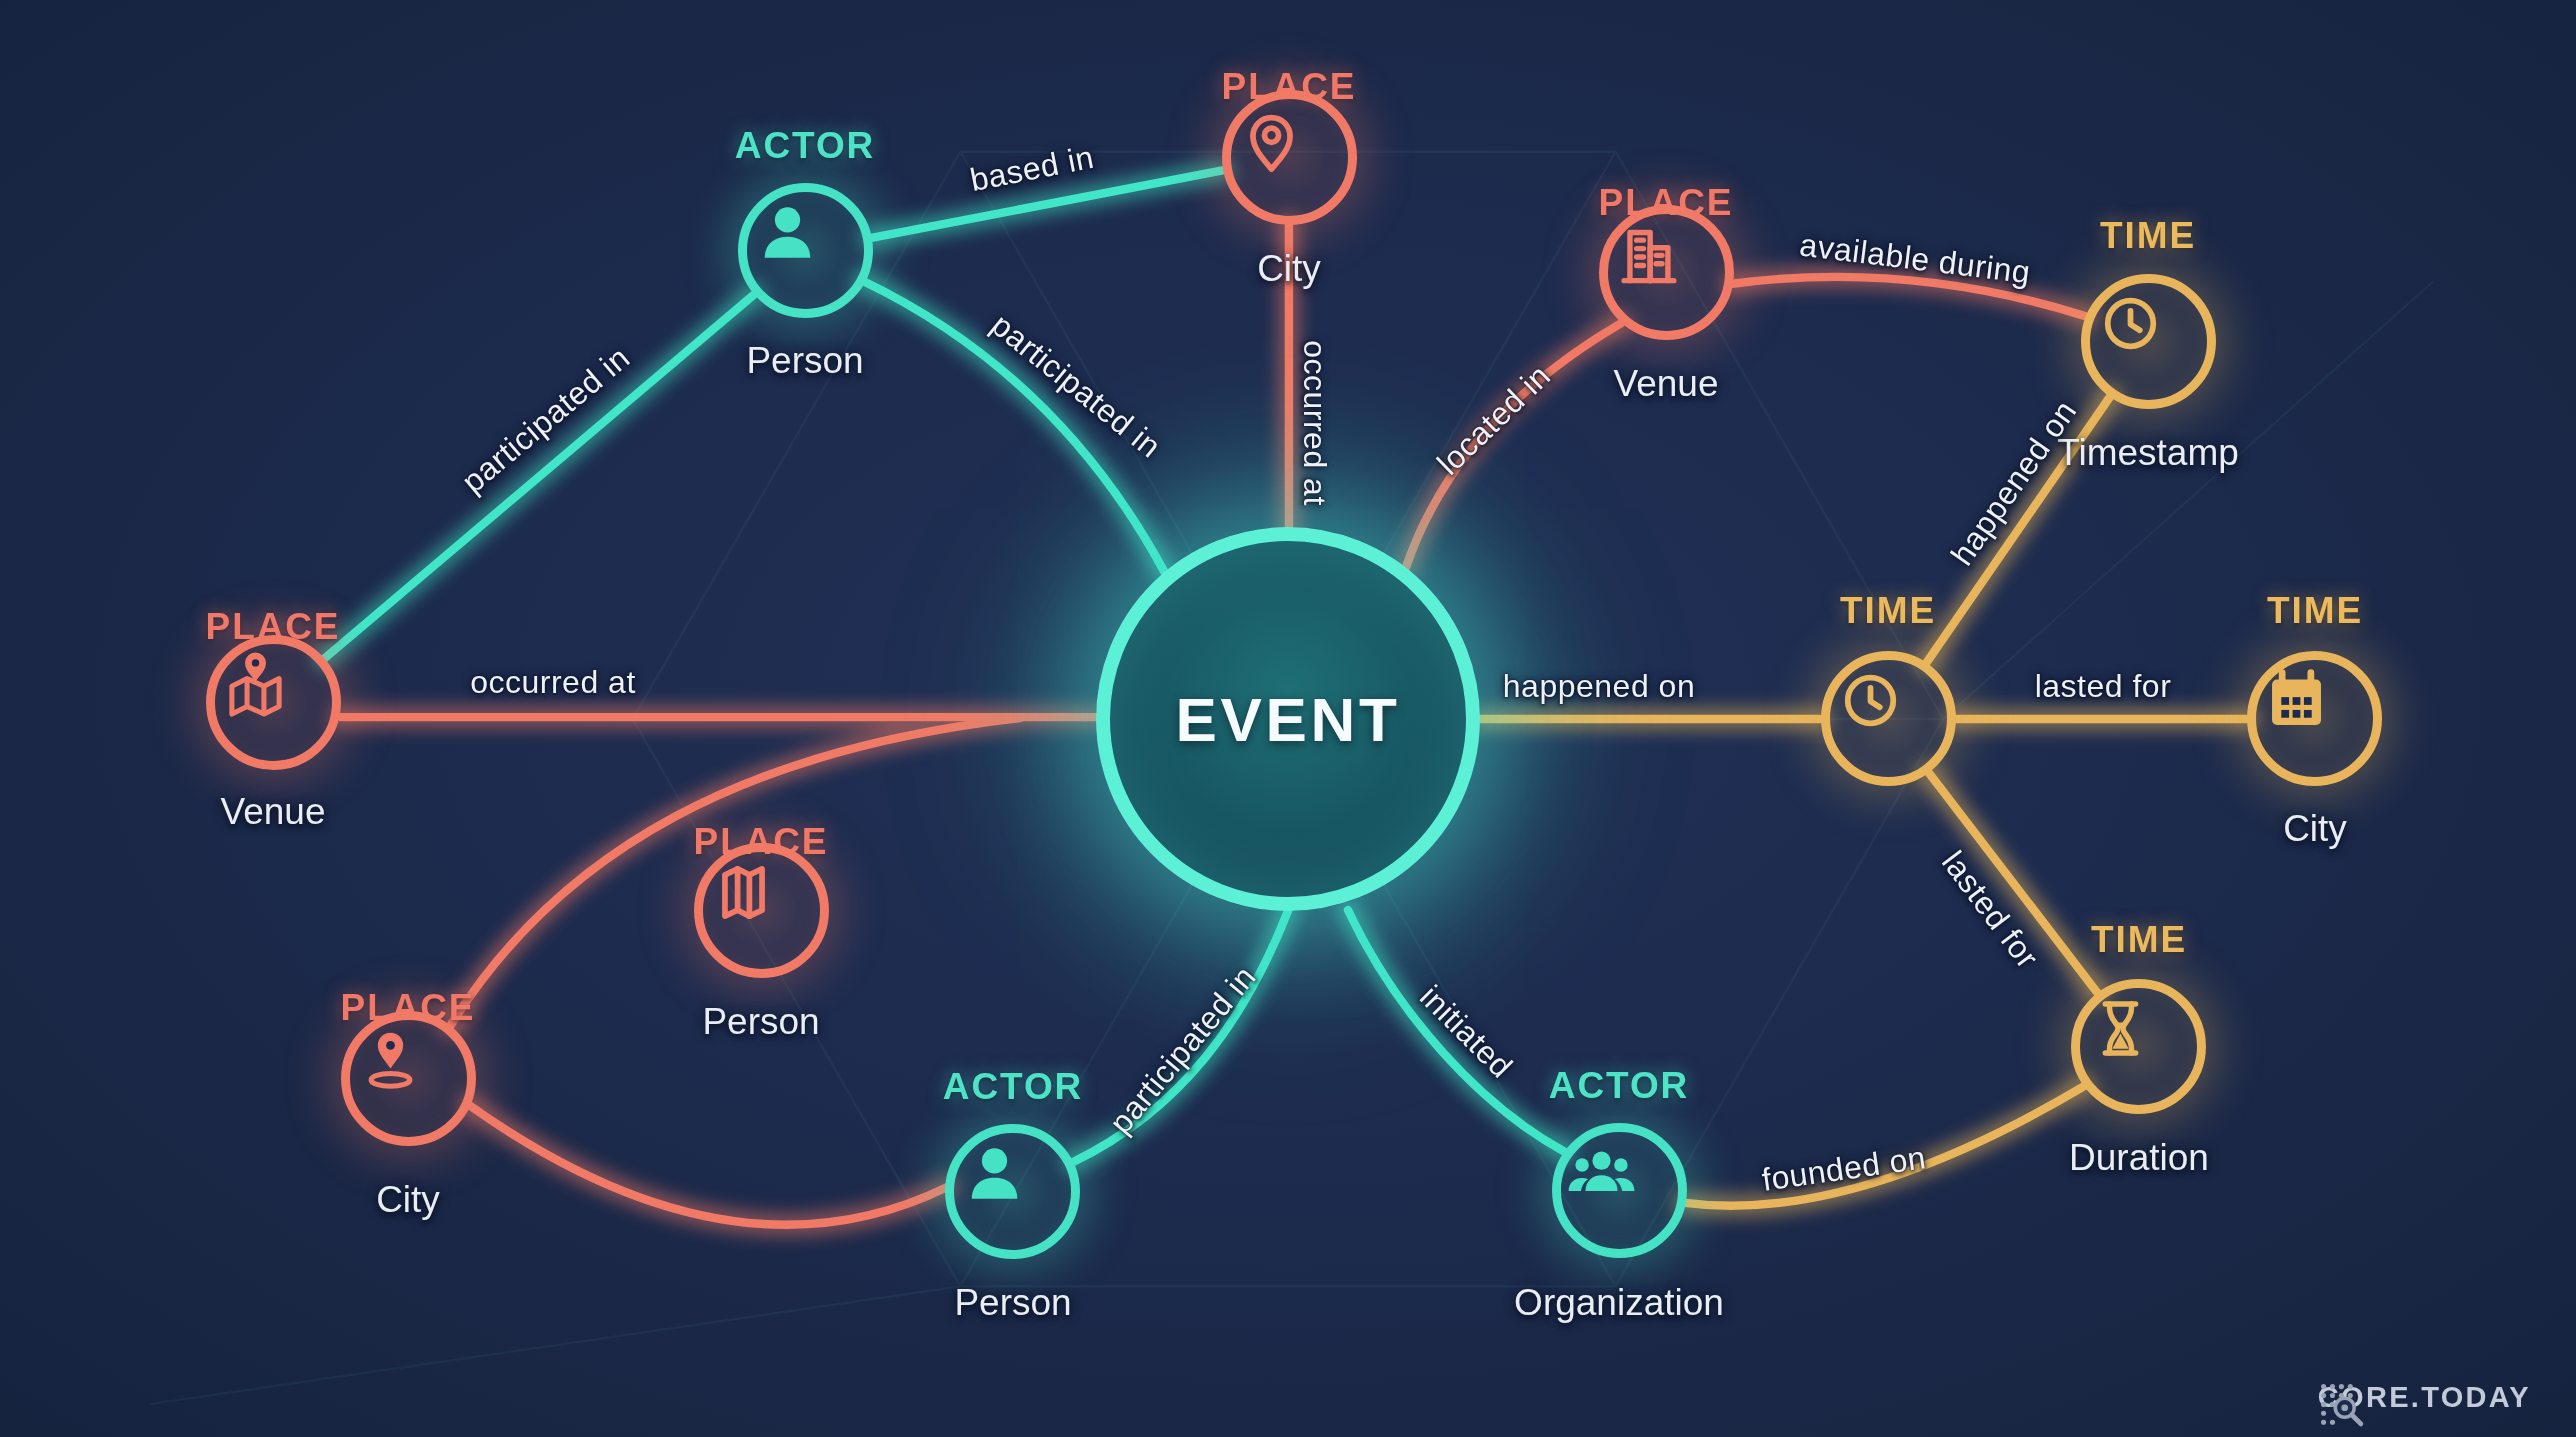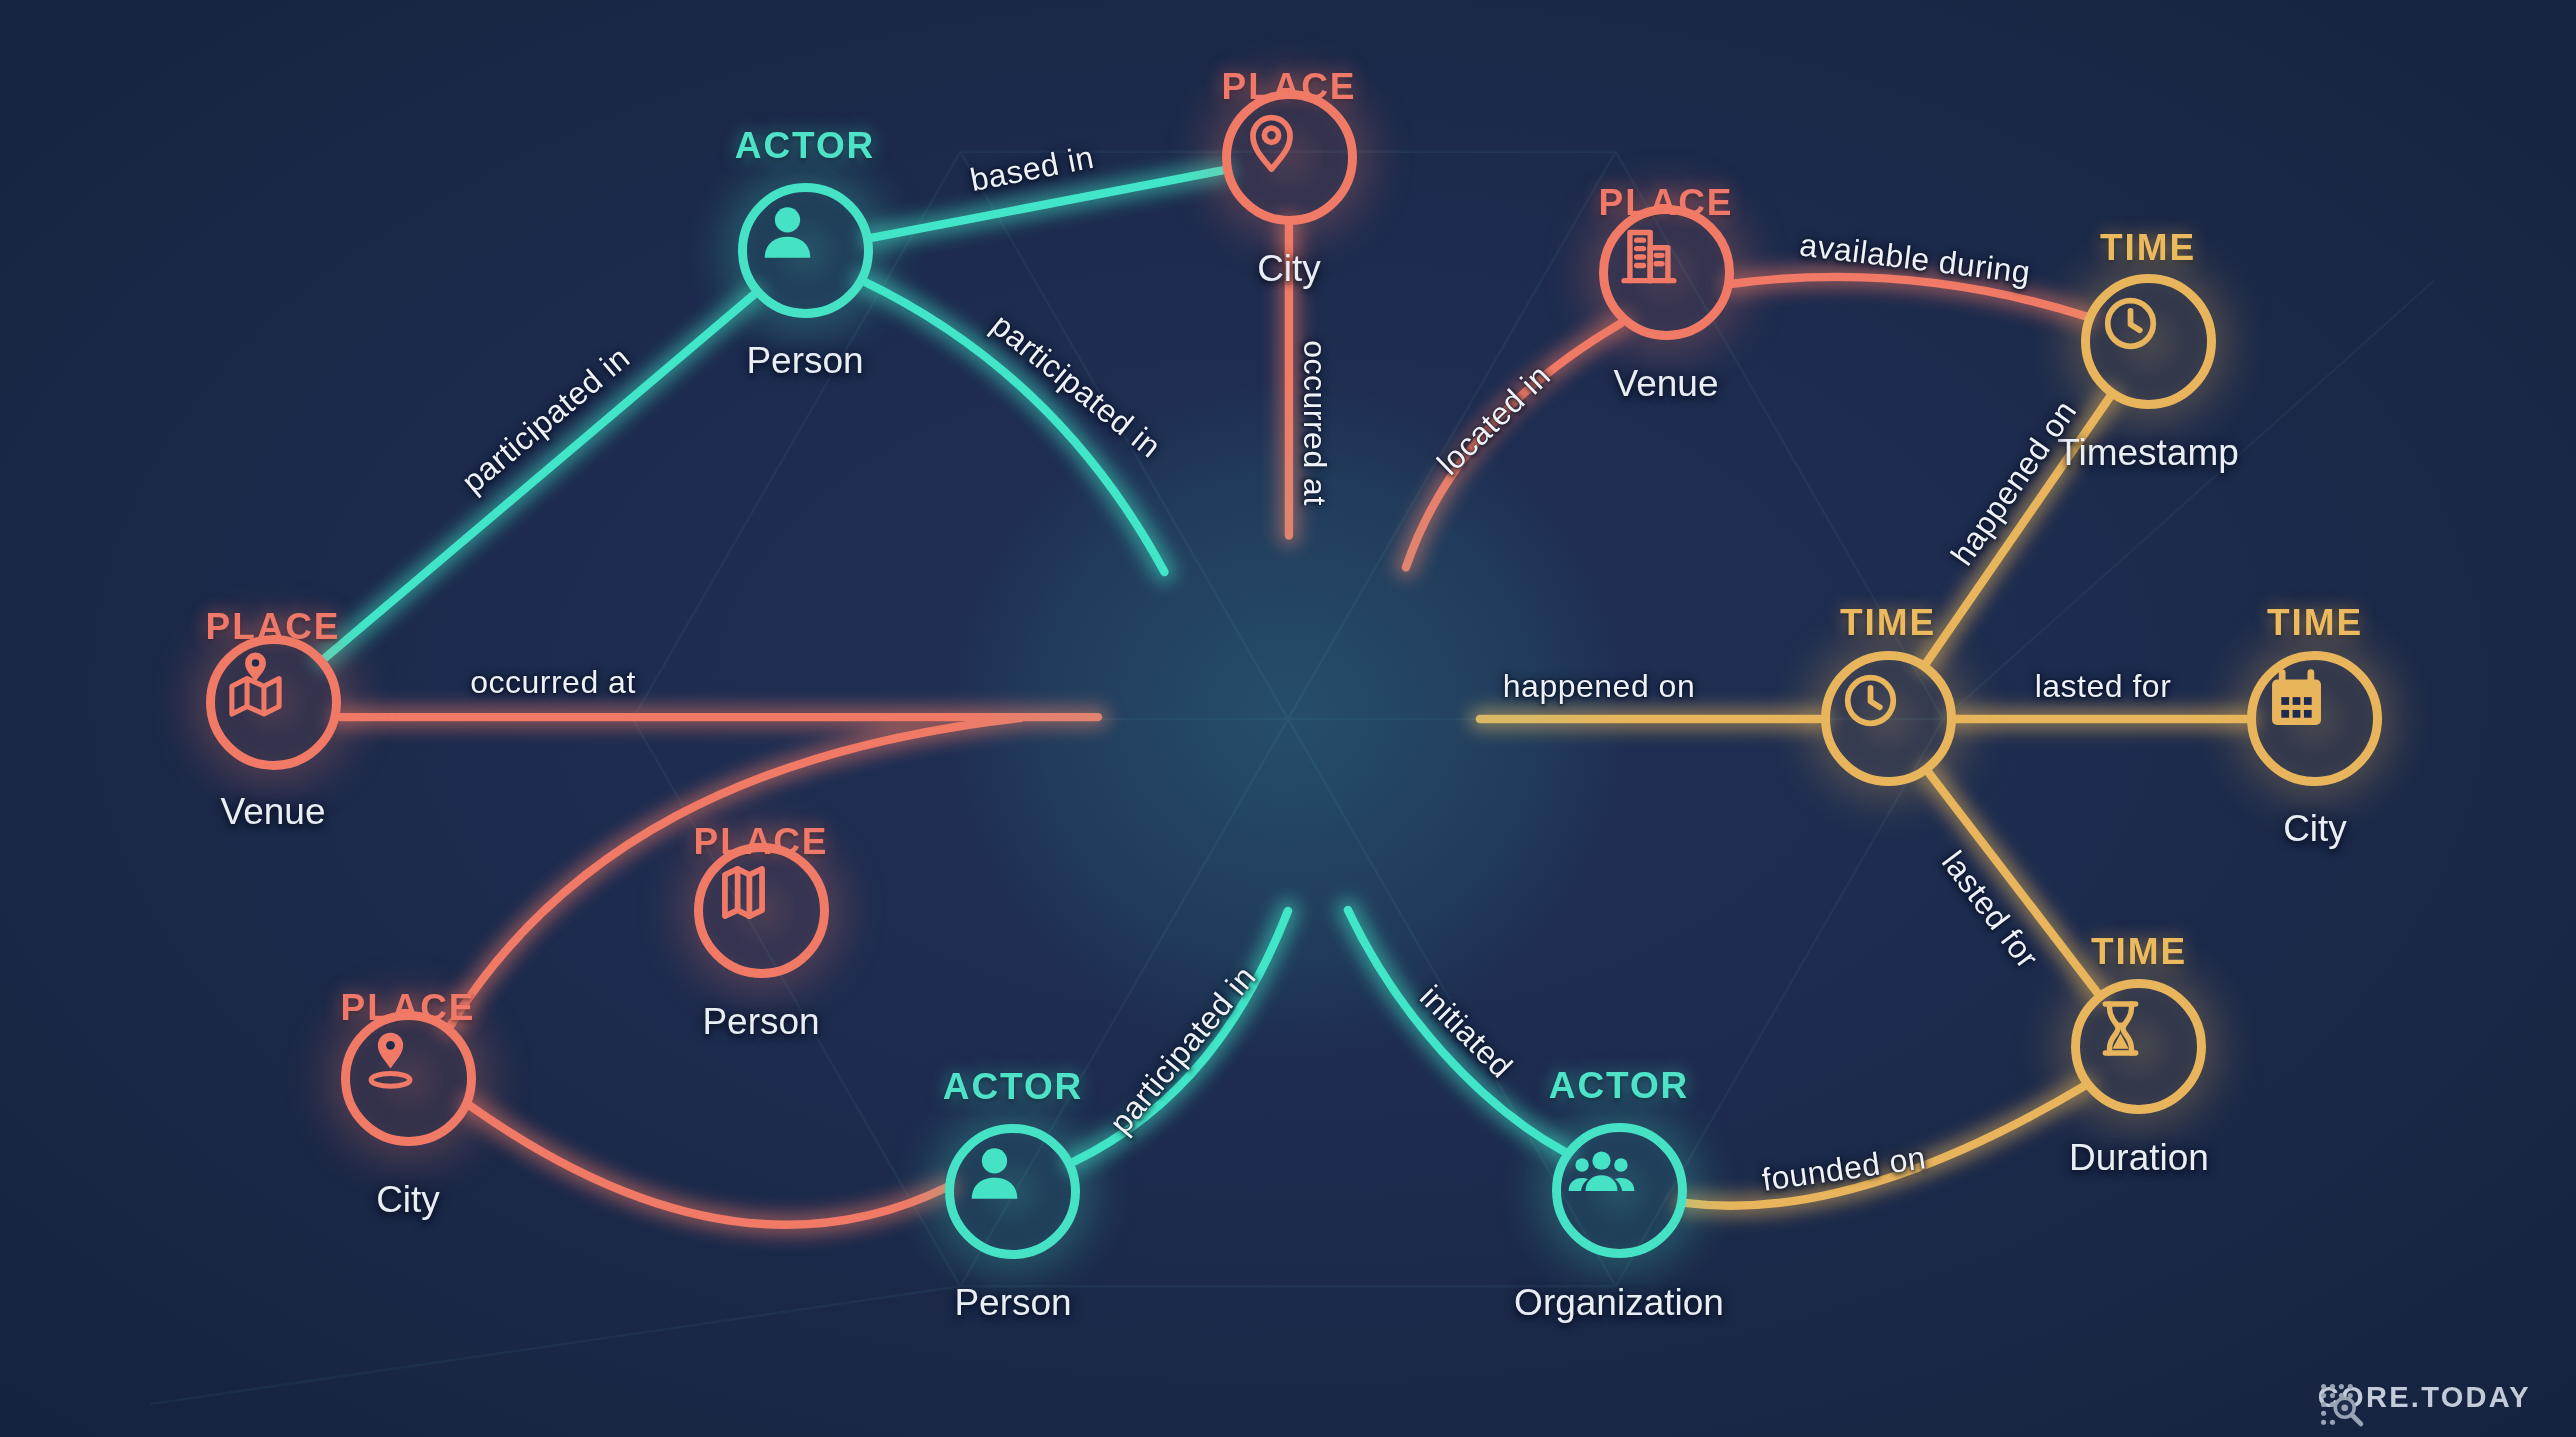--- a/index.html
+++ b/index.html
@@ -10,21 +10,21 @@
   }
   svg{position:absolute;left:0;top:0;}
   .lbl{position:absolute;white-space:nowrap;transform:translate(-50%,-50%);}
   .edge-label{
     color:#eef2f8;font-size:32px;letter-spacing:0.5px;
     text-shadow:0 0 9.4px rgba(10,18,38,.95),0 1.9px 4.7px rgba(10,18,38,.9),0 0 1.9px rgba(10,18,38,.9);
   }
   .type-label{font-weight:bold;font-size:37px;letter-spacing:1.9px;}
   .type-label.teal{color:#4fe3c8;text-shadow:0 0 17px rgba(79,227,200,.55),0 1.9px 5.6px rgba(8,16,34,.8);}
   .type-label.coral{color:#f0796a;text-shadow:0 0 17px rgba(240,121,106,.55),0 1.9px 5.6px rgba(8,16,34,.8);margin-top:35px;}
-  .type-label.gold{color:#ecba5f;text-shadow:0 0 17px rgba(236,186,95,.55),0 1.9px 5.6px rgba(8,16,34,.8);margin-top:12px;}
+  .type-label.gold{color:#ecba5f;text-shadow:0 0 17px rgba(236,186,95,.55),0 1.9px 5.6px rgba(8,16,34,.8);}
   .name-label{color:#e9edf4;font-size:37px;text-shadow:0 0 11.2px rgba(10,18,38,.9),0 2.8px 5.6px rgba(10,18,38,.85);}
   .circle{
     position:absolute;width:135px;height:135px;border-radius:50%;box-sizing:border-box;
     display:flex;align-items:center;justify-content:center;
   }
   .circle .icon{width:81px;height:81px;}
   .circle.teal{
     border:9.4px solid #45e2c5;color:#45e2c5;
     background:radial-gradient(circle,rgba(69,226,197,.22) 0%,rgba(69,226,197,.05) 72%);
     box-shadow:0 0 47px 11.2px rgba(69,226,197,.30),inset 0 0 24px rgba(69,226,197,.18);
@@ -110,20 +110,23 @@
       <path stroke="#f07a66" d="M502,1181 Q783,1380 1012,1268"></path>
       <path stroke="#e8b55c" d="M1581,768 L1944,768"></path>
       <path stroke="#e8b55c" d="M2090,768 L2401,768"></path>
       <path stroke="#e8b55c" d="M2058,708 L2254,424"></path>
       <path stroke="#e8b55c" d="M2061,826 L2241,1061"></path>
       <path stroke="#e8b55c" d="M1800,1285 Q1978,1308 2227,1160"></path>
     </g>
   </svg>
 
   <div id="event-halo"></div>
+  <div id="event-circle">
+    <span id="event-label">EVENT</span>
+  </div>
 
   <div class="lbl type-label teal" style="left:805px;top:146px">ACTOR</div>
   <div class="circle teal" style="left:738px;top:183px">
     <svg class="icon" viewBox="0 0 48 48">
       <circle cx="24" cy="16.5" r="7.5" fill="currentColor"></circle>
       <path d="M10.5 39c0-8.3 6-12.5 13.5-12.5S37.5 30.7 37.5 39z" fill="currentColor"></path>
     </svg>
   </div>
   <div class="lbl name-label" style="left:805px;top:361px">Person</div>
 

